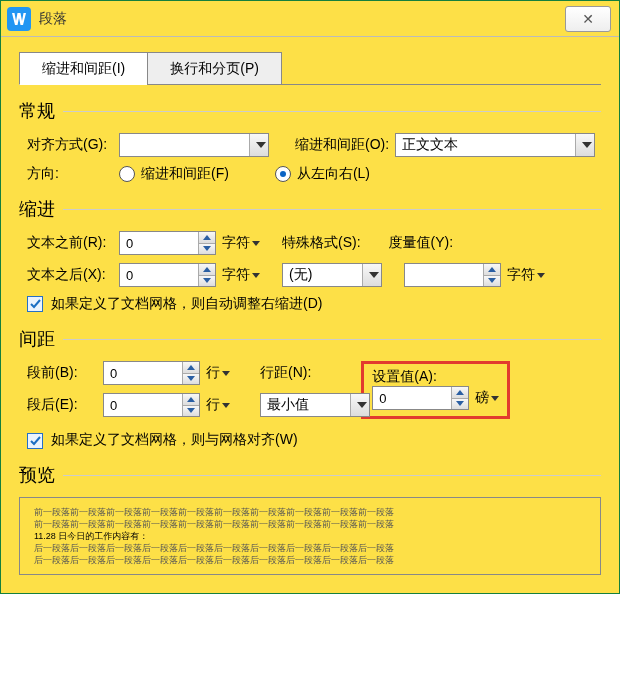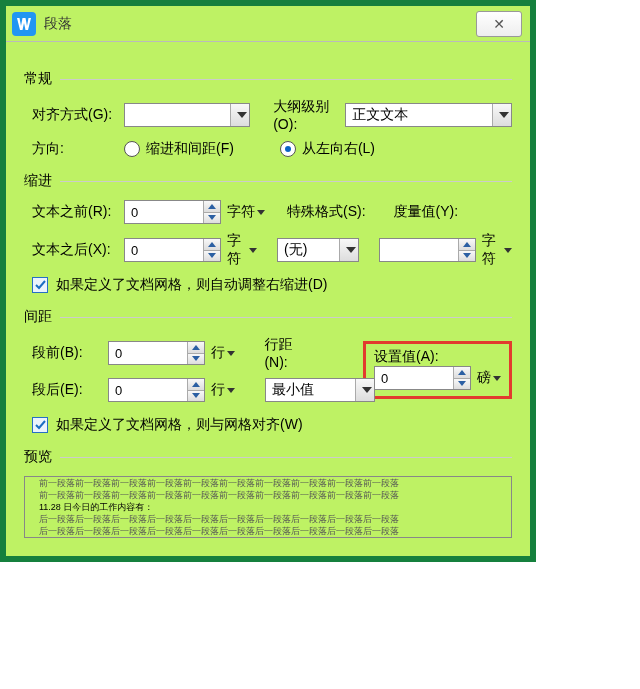--- a/index.html
+++ b/index.html
@@ -1,28 +1,28 @@
 <!DOCTYPE html>
 <html><head>
 <meta charset="utf-8">
 <style>
   html,body{margin:0;padding:0;font-family:"Microsoft YaHei","SimSun",Arial,sans-serif;font-size:13px;color:#000;background:#fff}
-  .window{width:536px;box-sizing:border-box;border:6px solid #15803d;background:#bef264}
+  .window{width:620px;box-sizing:border-box;border:1px solid #15803d;background:#fde047}
   .titlebar{height:35px;display:flex;align-items:center;justify-content:space-between;border-bottom:1px solid #bbb;padding:0 8px 0 6px}
   .titlebar-left{display:flex;align-items:center;gap:8px}
   .app-icon{width:24px;height:24px;background:#2196f3;border-radius:4px;display:flex;align-items:center;justify-content:center}
   .app-icon svg{display:block}
   .title-text{font-size:14px;color:#333}
   .close-btn{width:44px;height:24px;border:1px solid #999;border-radius:3px;display:flex;align-items:center;justify-content:center;font-size:14px;color:#555;cursor:pointer;background:linear-gradient(#fff,#eee)}
   .content{padding:14px 18px 18px 18px}
   .tabs{display:flex;border-bottom:1px solid #888;margin-bottom:8px}
   .tab{padding:7px 22px 6px 22px;border:1px solid #888;background:#eee;position:relative;top:1px;margin-right:-1px;cursor:pointer;font-size:14px}
   .tab.active{background:#fff;border-bottom:1px solid #fff}
   .grp-title{display:flex;align-items:center;margin:14px 0 10px 0}
-  .grp-title .ttxt{color:#000;font-size:14px;white-space:nowrap}
+  .grp-title .ttxt{color:#000;font-size:18px;white-space:nowrap}
   .grp-title .line{flex:1;height:1px;background:#ccc;margin-left:8px}
   .row{display:flex;align-items:center;margin:8px 0 8px 8px;gap:6px;font-size:14px}
   .lbl{min-width:86px}
   .combo{display:flex;align-items:center;height:24px;border:1px solid #888;background:#fff;padding:0 4px 0 6px;box-sizing:border-box;cursor:pointer;position:relative}
   .combo .val{flex:1;overflow:hidden;white-space:nowrap}
   .combo .tri{width:0;height:0;border-left:5px solid transparent;border-right:5px solid transparent;border-top:6px solid #333;margin-left:4px}
   .combo.btnlook .tri-wrap{width:18px;height:22px;border-left:1px solid #aaa;display:flex;align-items:center;justify-content:center;background:linear-gradient(#f8f8f8,#ddd);margin:-0px -4px 0 4px}
   .radio-circ{width:14px;height:14px;border:1px solid #555;border-radius:50%;display:inline-flex;align-items:center;justify-content:center;margin-right:6px;background:#fff}
   .radio-circ .dot{width:6px;height:6px;border-radius:50%;background:#0b64c4}
   .chk{width:14px;height:14px;border:1px solid #2670c5;display:inline-flex;align-items:center;justify-content:center;margin-right:8px;background:#eaf3fd}
@@ -30,21 +30,21 @@
   .spin{display:flex;align-items:stretch;height:24px;border:1px solid #888;background:#fff;box-sizing:border-box}
   .spin input{border:0;width:66px;padding:0 6px;font-size:13px;outline:none}
   .spin .btns{display:flex;flex-direction:column;border-left:1px solid #aaa}
   .spin .sbtn{width:16px;flex:1;display:flex;align-items:center;justify-content:center;background:linear-gradient(#f8f8f8,#ddd);cursor:pointer}
   .spin .sbtn+.sbtn{border-top:1px solid #aaa}
   .tri-up{width:0;height:0;border-left:4px solid transparent;border-right:4px solid transparent;border-bottom:5px solid #2b5fa3}
   .tri-dn{width:0;height:0;border-left:4px solid transparent;border-right:4px solid transparent;border-top:5px solid #2b5fa3}
   .unit-combo{display:flex;align-items:center;cursor:pointer}
   .unit-combo .tri{margin-left:2px;border-top:5px solid #333;border-left:4px solid transparent;border-right:4px solid transparent}
   .redbox{border:3px solid #e23b2e;padding:4px 8px 6px 8px}
-  .preview{border:1px solid #888;padding:0 14px;margin-top:4px}
+  .preview{border:1px solid #888;padding:8px 14px;margin-top:4px}
   .preview .ln{font-size:9px;line-height:12px;color:#555;white-space:nowrap;overflow:hidden}
   .preview .bold{color:#000}
 </style>
 </head>
 <body>
 
 <div class="window">
 
   <div class="titlebar">
     <div class="titlebar-left">
@@ -53,36 +53,40 @@
             <path d="M1 2 L4 14 L6.5 14 L8 7 L9.5 14 L12 14 L15 2 L12.5 2 L11 10 L9.5 2 L6.5 2 L5 10 L3.5 2 Z" fill="#fff"></path>
           </svg>
       </span>
       <span class="title-text">段落</span>
     </div>
     <div class="close-btn">✕</div>
   </div>
 
   <div class="content">
 
+    <div class="tabs">
+      <div class="tab active">缩进和间距(I)</div>
+      <div class="tab">换行和分页(P)</div>
+    </div>
 
     <div class="grp-title">
       <span class="ttxt">常规</span>
         <div class="line"></div>
     </div>
 
     <div class="row">
       <span class="lbl">对齐方式(G):</span>
       <div class="combo btnlook" style="width:150px">
         <span class="val"></span>
         <span class="tri-wrap">
             <span class="tri"></span>
           </span>
       </div>
       <span style="width:14px"></span>
-      <span class="lbl" style="min-width:auto">大纲级别(O):</span>
+      <span class="lbl" style="min-width:auto">缩进和间距(O):</span>
       <div class="combo btnlook" style="width:200px">
         <span class="val">正文文本</span>
         <span class="tri-wrap">
             <span class="tri"></span>
           </span>
       </div>
     </div>
 
     <div class="row">
       <span class="lbl">方向:</span>
@@ -246,21 +250,21 @@
       <span style="width:18px"></span>
       <div class="combo btnlook" style="width:110px">
         <span class="val" style="">最小值</span>
         <span class="tri-wrap">
             <span class="tri"></span>
           </span>
       </div>
     </div>
 
     <div class="row" style="margin-top:14px">
-      <label style="display:flex;align-items:center">
+      <label style="display:flex;align-items:flex-end">
         <span class="chk">
           <svg width="11" height="11" viewBox="0 0 11 11">
               <path d="M1 5 L4 8 L10 1" stroke="#1b6ec2" stroke-width="2" fill="none"></path>
             </svg>
         </span>
         <span>如果定义了文档网格，则与网格对齐(W)</span>
       </label>
     </div>
 
     <div class="grp-title">

